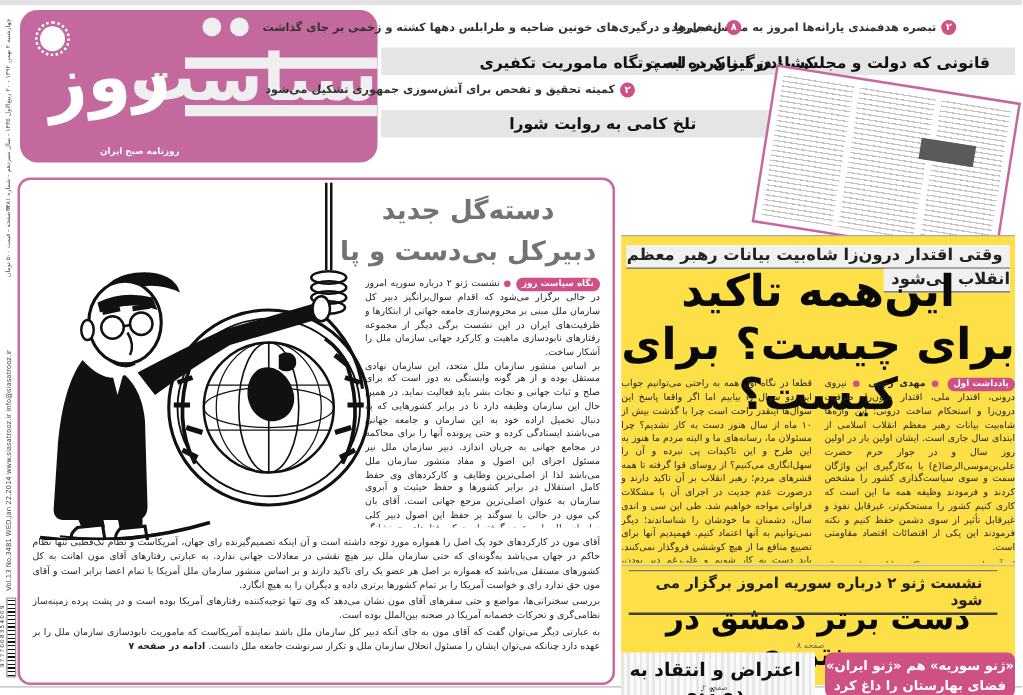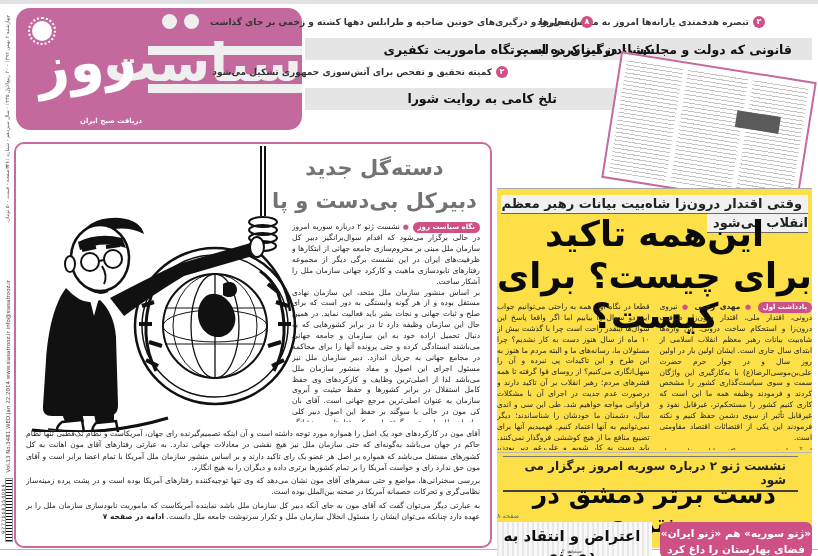--- a/index.html
+++ b/index.html
@@ -64,21 +64,21 @@
   .pink-dot { color:#cf5084; font-size:7px; }
   .byline { font-weight:bold; }
   .note-bold { font-weight:bold; }
   .hairline { position:absolute; left:0; right:0; height:1px; background:#bbb; }
 
   .geneva-kicker { position:absolute; top:268px; left:0; right:0; text-align:left; padding-left:6px; direction:rtl; text-align:right; padding-right:14px;}
   .geneva-kicker span { display:inline-block; font-size:12px; font-weight:bold; color:#222;
                         border-top:1px solid #777; border-bottom:2px solid #404040; padding:2px 12px 3px; }
   .geneva-title { position:absolute; top:292px; left:0; right:0; text-align:center;
                   font-size:25px; font-weight:bold; color:#0a0a0a; }
-  .page-ref { position:absolute; left:0; right:12px; text-align:left; font-size:6.5px; color:#666; }
+  .page-ref { position:absolute; left:0; right:12px; text-align:center; font-size:6.5px; color:#666; }
   .pr8 { top:324px; }
 
   .bottom-strip { position:absolute; top:334px; left:0; right:0; height:36px; }
   .stripes2 { position:absolute; right:160px; top:0; width:155px; height:36px;
              background:repeating-linear-gradient(90deg,#e7e7e7 0 2px,#f9f9f9 2px 5px); }
   .bs-left-title { position:absolute; right:170px; top:5px; width:140px; text-align:center;
                    font-size:15px; font-weight:bold; color:#111; }
   .bs-left-page { position:absolute; right:170px; top:25px; width:140px; text-align:center;
                   font-size:6px; color:#666; }
   .bs-pink { position:absolute; right:0; top:0; width:152px; height:36px; background:#cf5084;
@@ -115,21 +115,21 @@
   </div>
 
   <div class="abs logo">
     <div class="logo-stripe" style="top:38px;"></div>
     <div class="logo-stripe" style="top:76px;"></div>
     <div class="logo-siasat">سیاست</div>
     <div class="logo-dot" style="left:146px;"></div>
     <div class="logo-dot" style="left:168px;"></div>
     <div class="logo-sun"></div>
     <div class="logo-rooz">روز</div>
-    <div class="logo-tagline">دریافت صبح ایران</div>
+    <div class="logo-tagline">روزنامه صبح ایران</div>
   </div>
 
   <div class="abs gray-band" style="top:38px;"></div>
   <div class="abs gray-band" style="top:88px;"></div>
 
   <div class="abs kicker" style="right:53px; top:16px;">
     <span class="circle-num">۲</span><span>تبصره هدفمندی یارانه‌ها امروز به مجلس می‌رود</span>
   </div>
   <div class="abs band-head" style="right:26px; top:42px;">قانونی که دولت و مجلس را درگیر کرده است</div>
 

